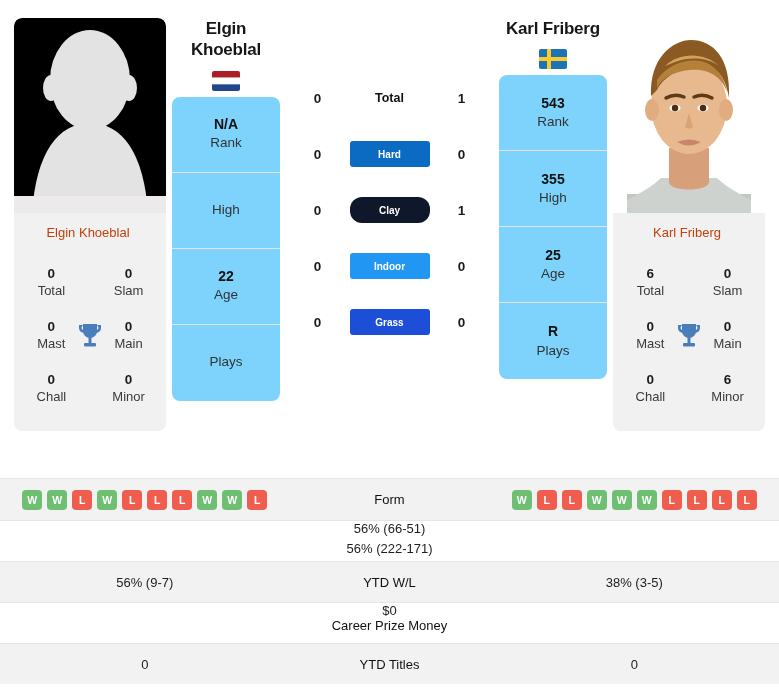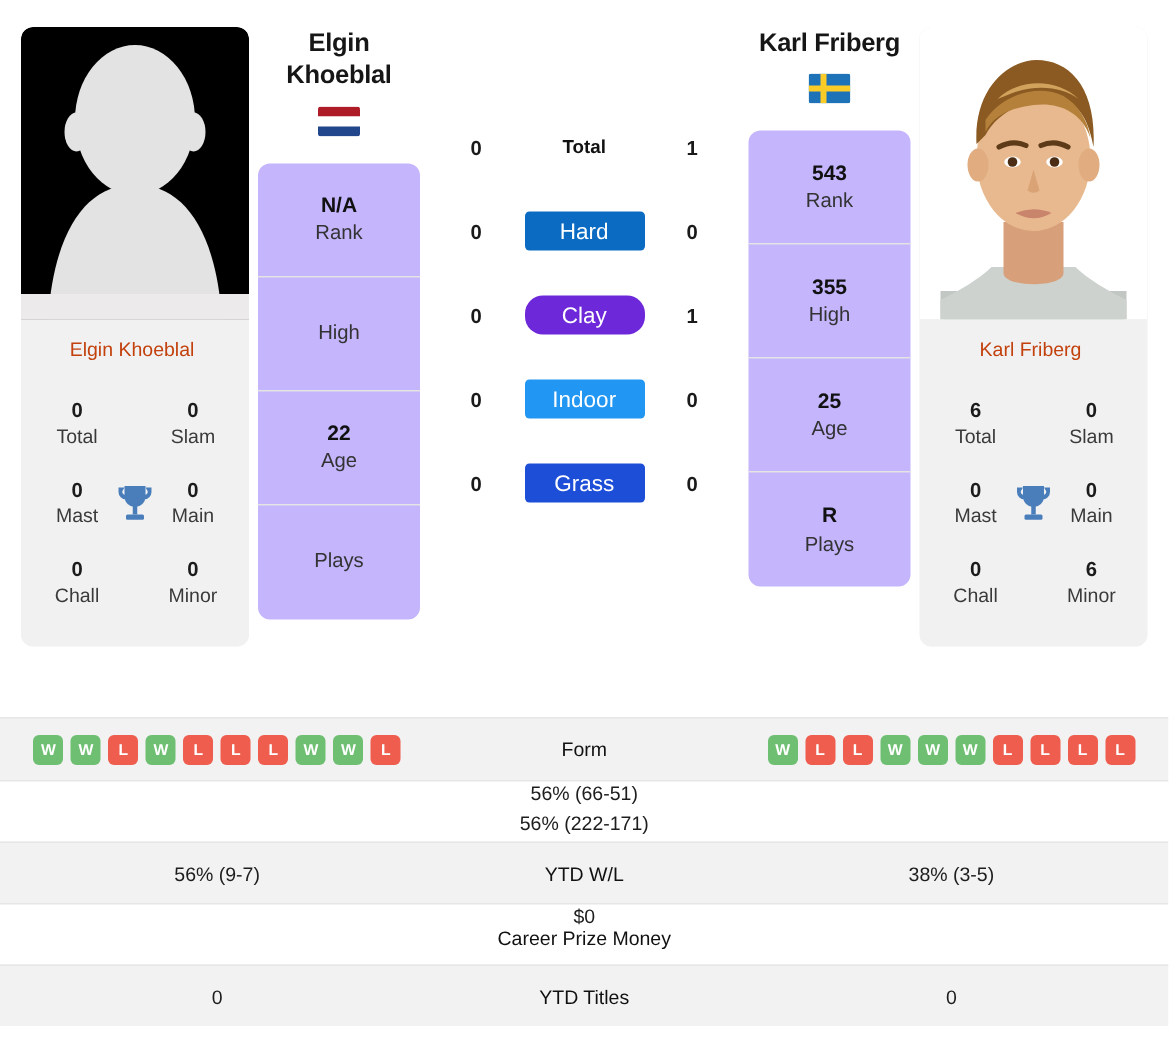--- a/index.html
+++ b/index.html
@@ -64,22 +64,22 @@
     text-align: center;
     font-size: 17px;
     font-weight: bold;
     color: #161616;
     line-height: 1.25;
     letter-spacing: -0.2px;
   }
   .flag-wrap { display: flex; justify-content: center; margin-top: 10px; }
   .flag { width: 28px; height: 20px; border-radius: 2px; overflow: hidden; display: block; }
   .rankcard {
-    margin-top: 18px;
-    background: #c4b5fd;
+    margin-top: 6px;
+    background: #7dd3fc;
     border-radius: 8px;
     overflow: hidden;
   }
   .rankcell {
     height: 76px;
     display: flex;
     flex-direction: column;
     align-items: center;
     justify-content: center;
     border-bottom: 1px solid #e4e4e4;
@@ -116,22 +116,22 @@
     text-align: center;
     width: 100%;
   }
   .surf-bar {
     width: 80px;
     height: 26px;
     border-radius: 3px;
     display: flex;
     align-items: center;
     justify-content: center;
-    font-size: 15px;
-    font-weight: normal;
+    font-size: 10px;
+    font-weight: bold;
     color: #ffffff;
   }
 
   
   .stats { width: 779px; }
   .srow {
     display: flex;
     align-items: center;
     height: 41px;
     border-top: 1px solid #e6e6e6;
@@ -282,21 +282,21 @@
         <div class="surf-row">
           <div class="surf-num">0</div>
           <div class="surf-mid">
             <div class="surf-bar" style="background: rgb(11, 107, 194);">Hard</div>
           </div>
           <div class="surf-num">0</div>
         </div>
         <div class="surf-row">
           <div class="surf-num">0</div>
           <div class="surf-mid">
-            <div class="surf-bar" style="background: #6d28d9; border-radius: 12px;">Clay</div>
+            <div class="surf-bar" style="background: #0f172a; border-radius: 12px;">Clay</div>
           </div>
           <div class="surf-num">1</div>
         </div>
         <div class="surf-row">
           <div class="surf-num">0</div>
           <div class="surf-mid">
             <div class="surf-bar" style="background: rgb(33, 150, 243);">Indoor</div>
           </div>
           <div class="surf-num">0</div>
         </div>

